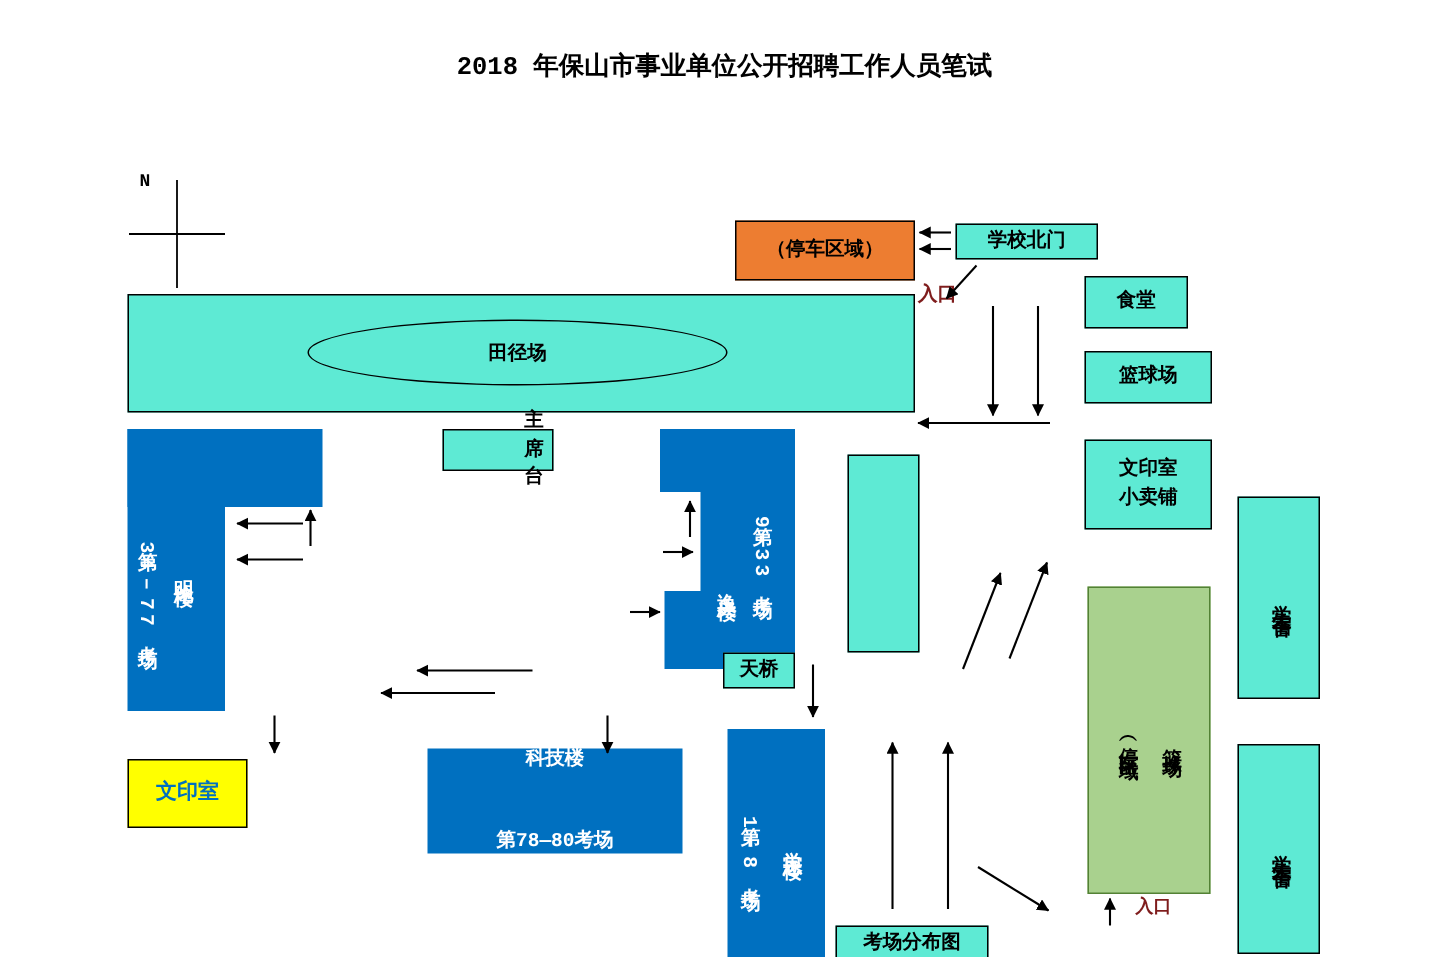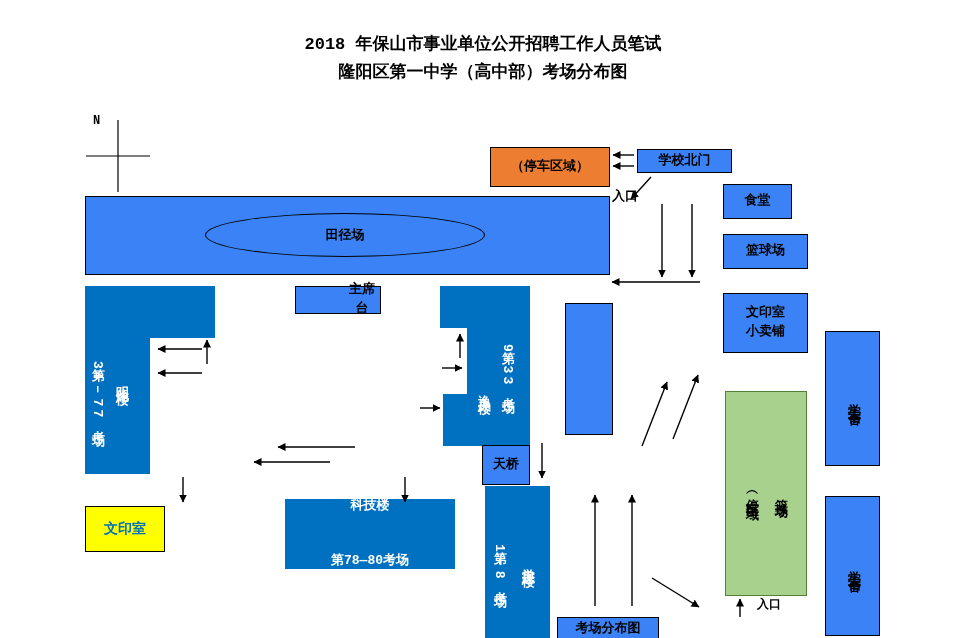--- a/index.html
+++ b/index.html
@@ -1,42 +1,41 @@
 <!DOCTYPE html>
 <html><head>
 <meta charset="utf-8">
 <style>
   html,body{margin:0;padding:0;background:#fff;font-family:"DejaVu Sans","Liberation Sans",sans-serif;}
   .canvas{position:relative;width:966px;height:638px;background:#fff;overflow:hidden;margin:16px auto;font-family:Liberation Mono, monospace;}
   .title{position:absolute;left:0;width:100%;text-align:center;font-weight:bold;font-size:17px;color:#000;}
   .t1{top:16px;} .t2{top:44px;}
-  .box{position:absolute;border:1px solid #000;background:#3b82f6;display:flex;align-items:center;justify-content:center;
+  .box{position:absolute;border:1px solid #000;background:#5eead4;display:flex;align-items:center;justify-content:center;
        font-weight:bold;font-size:13px;color:#000;text-align:center;box-sizing:border-box;line-height:1.45;}
   .noborder{border:none;}
   .orange{background:#ED7D31;}
   .yellow{background:#FFFF00;color:#0070C0;font-size:14px;}
   .green{background:#A9D18E;border:1px solid #538135;}
   .bluepart{position:absolute;background:#0070C0;box-sizing:border-box;}
   .vcol{position:absolute;writing-mode:vertical-rl;text-orientation:mixed;color:#fff;font-weight:bold;
         font-size:13px;letter-spacing:3px;text-align:center;white-space:nowrap;}
   .vcol.dark{color:#000;}
   .vbox span{writing-mode:vertical-rl;text-orientation:mixed;letter-spacing:3px;}
-  .freelabel{position:absolute;font-weight:bold;font-size:13px;color:#000000;}
+  .freelabel{position:absolute;font-weight:bold;font-size:13px;color:#7f1d1d;}
   .compassN{position:absolute;left:93px;top:98px;font-weight:bold;font-size:12px;color:#000;}
   .ellipse{position:absolute;left:205px;top:197px;width:280px;height:44px;border:1px solid #000;border-radius:50%;
            display:flex;align-items:center;justify-content:center;font-size:13px;font-weight:bold;color:#000;box-sizing:border-box;}
   svg.overlay{position:absolute;left:0;top:0;pointer-events:none;}
 </style>
 </head>
 <body>
 
 <div class="canvas">
 
   <div class="title t1">2018 年保山市事业单位公开招聘工作人员笔试</div>
-  <div class="title t2">隆阳区第一中学（高中部）考场分布图</div>
 
   <div class="compassN">N</div>
 
   <div class="box" style="left:85px;top:180px;width:525px;height:79px;"></div>
   <div class="ellipse">
     <span>田径场</span>
   </div>
 
   <div class="box orange" style="left:490px;top:131px;width:120px;height:40px;">
     <span>（停车区域）</span>
@@ -52,38 +51,38 @@
     <span>食堂</span>
   </div>
   <div class="box" style="left:723px;top:218px;width:85px;height:35px;">
     <span>篮球场</span>
   </div>
   <div class="box" style="left:723px;top:277px;width:85px;height:60px;flex-direction:column;">
     <span>文印室</span>
     <span>小卖铺</span>
   </div>
 
-  <div class="box" style="left:295px;top:270px;width:86px;height:28px;padding-left:48px;">
+  <div class="box" style="left:295px;top:270px;width:74px;height:28px;padding-left:48px;">
     <span>主席台</span>
   </div>
 
   <div class="bluepart" style="left:85px;top:270px;width:130px;height:52px;"></div>
   <div class="bluepart" style="left:85px;top:270px;width:65px;height:188px;"></div>
   <div class="vcol" style="left:88px;top:296px;height:160px;">第34－77考场</div>
   <div class="vcol" style="left:112px;top:312px;height:105px;">明伦楼</div>
 
   <div class="bluepart" style="left:467px;top:270px;width:63px;height:160px;"></div>
   <div class="bluepart" style="left:440px;top:270px;width:28px;height:42px;"></div>
   <div class="bluepart" style="left:443px;top:378px;width:25px;height:52px;"></div>
   <div class="vcol" style="left:474px;top:318px;height:110px;">逸夫楼</div>
   <div class="vcol" style="left:498px;top:284px;height:135px;">第9-33考场</div>
 
   <div class="box" style="left:565px;top:287px;width:48px;height:132px;"></div>
 
-  <div class="box" style="left:482px;top:429px;width:48px;height:40px;">
+  <div class="box" style="left:482px;top:419px;width:48px;height:24px;">
     <span>天桥</span>
   </div>
 
   <div class="box yellow" style="left:85px;top:490px;width:80px;height:46px;">
     <span>文印室</span>
   </div>
 
 
   <div class="box noborder" style="left:285px;top:483px;width:170px;height:70px;background:#0070C0;color:#fff;flex-direction:column;gap:36px;">
     <span>科技楼</span>

